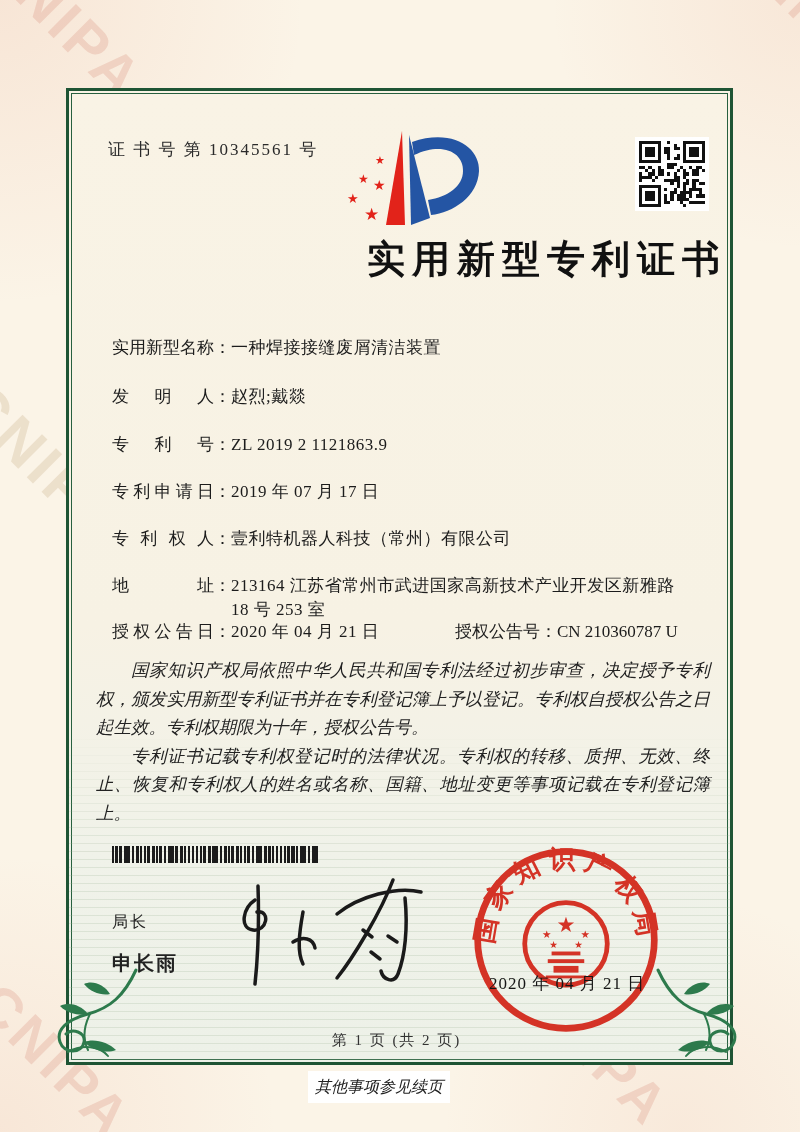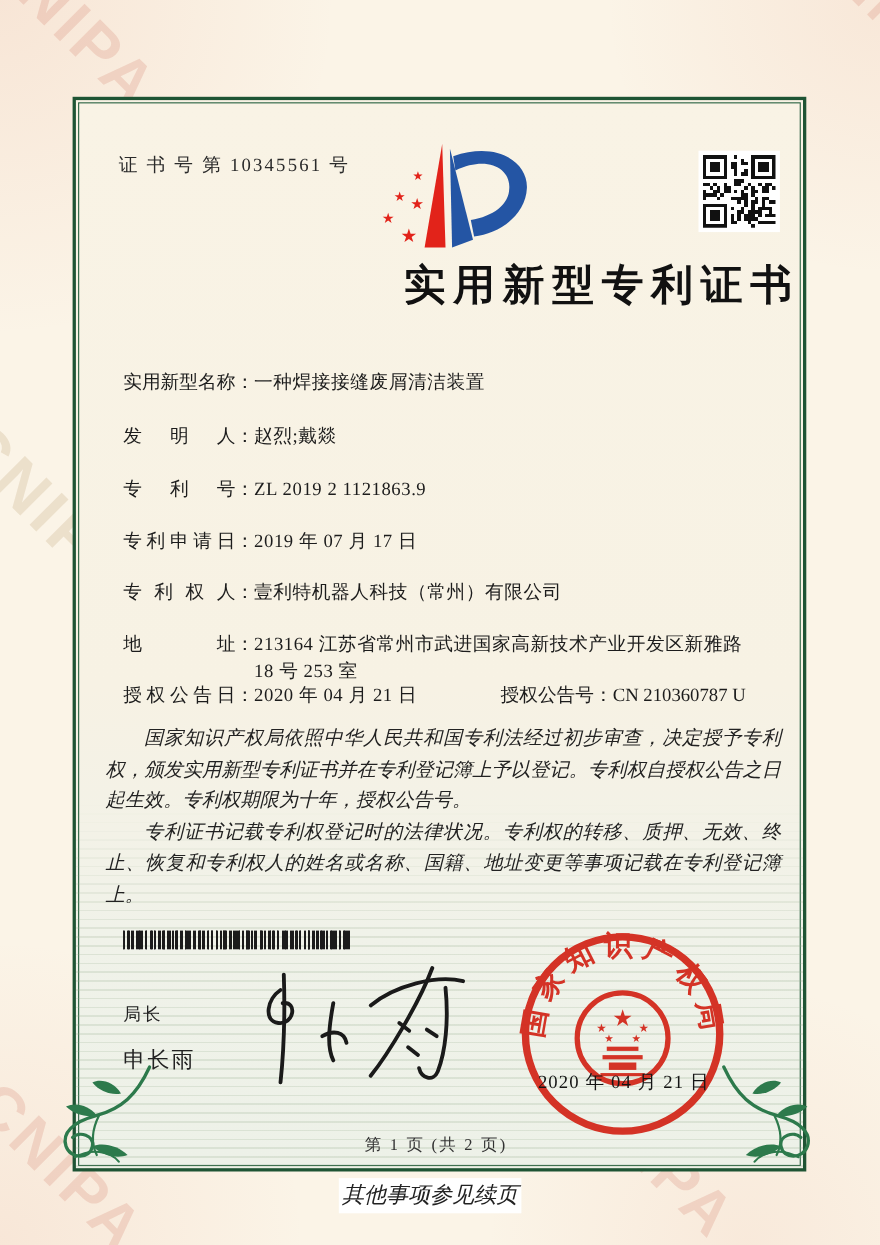--- a/index.html
+++ b/index.html
@@ -60,28 +60,28 @@
   }
   .paras p{margin:0;text-indent:2em;}
   .barcode{
     left:112px;top:846px;width:208px;height:17px;
     background:
       repeating-linear-gradient(90deg,#1b1b1b 0 2px,transparent 2px 4px),
       repeating-linear-gradient(90deg,#1b1b1b 0 1px,transparent 1px 7px),
       repeating-linear-gradient(90deg,transparent 0 3px,#1b1b1b 3px 5px,transparent 5px 11px);
   }
   .director-title{left:112px;top:912px;font-size:16px;font-family:"Liberation Sans",sans-serif;color:#222;letter-spacing:2px;}
-  .director-name{left:112px;top:950px;font-size:20px;font-family:"Liberation Sans",sans-serif;color:#222;letter-spacing:2px;}
+  .director-name{left:112px;top:950px;font-size:20px;font-family:"Liberation Sans",sans-serif;color:#222;letter-spacing:2px;font-weight:bold;}
   .signature{left:225px;top:872px;}
   .seal{left:470px;top:844px;opacity:.95;}
   .seal-date{left:489px;top:972px;font-size:17px;color:#151515;letter-spacing:1px;z-index:4;}
   .page-info{left:66px;top:1031px;width:661px;text-align:center;font-size:15px;letter-spacing:2px;color:#333;}
   .note-box{
-    left:308px;top:1071px;width:166px;height:32px;background:#fff;
-    text-align:center;line-height:32px;font-size:20px;font-style:italic;color:#222;z-index:3;
+    left:308px;top:1071px;width:142px;height:32px;background:#fff;
+    text-align:center;line-height:32px;font-size:16px;font-style:italic;color:#222;z-index:3;
   }
   .flourish{z-index:4;}
   .flourish.br{transform:scaleX(-1);}
 </style>
 </head>
 <body>
 
 <div class="page">
 
   <div class="wm pink" style="left:-34px;top:-14px;font-size:58px;">CNIPA</div>

